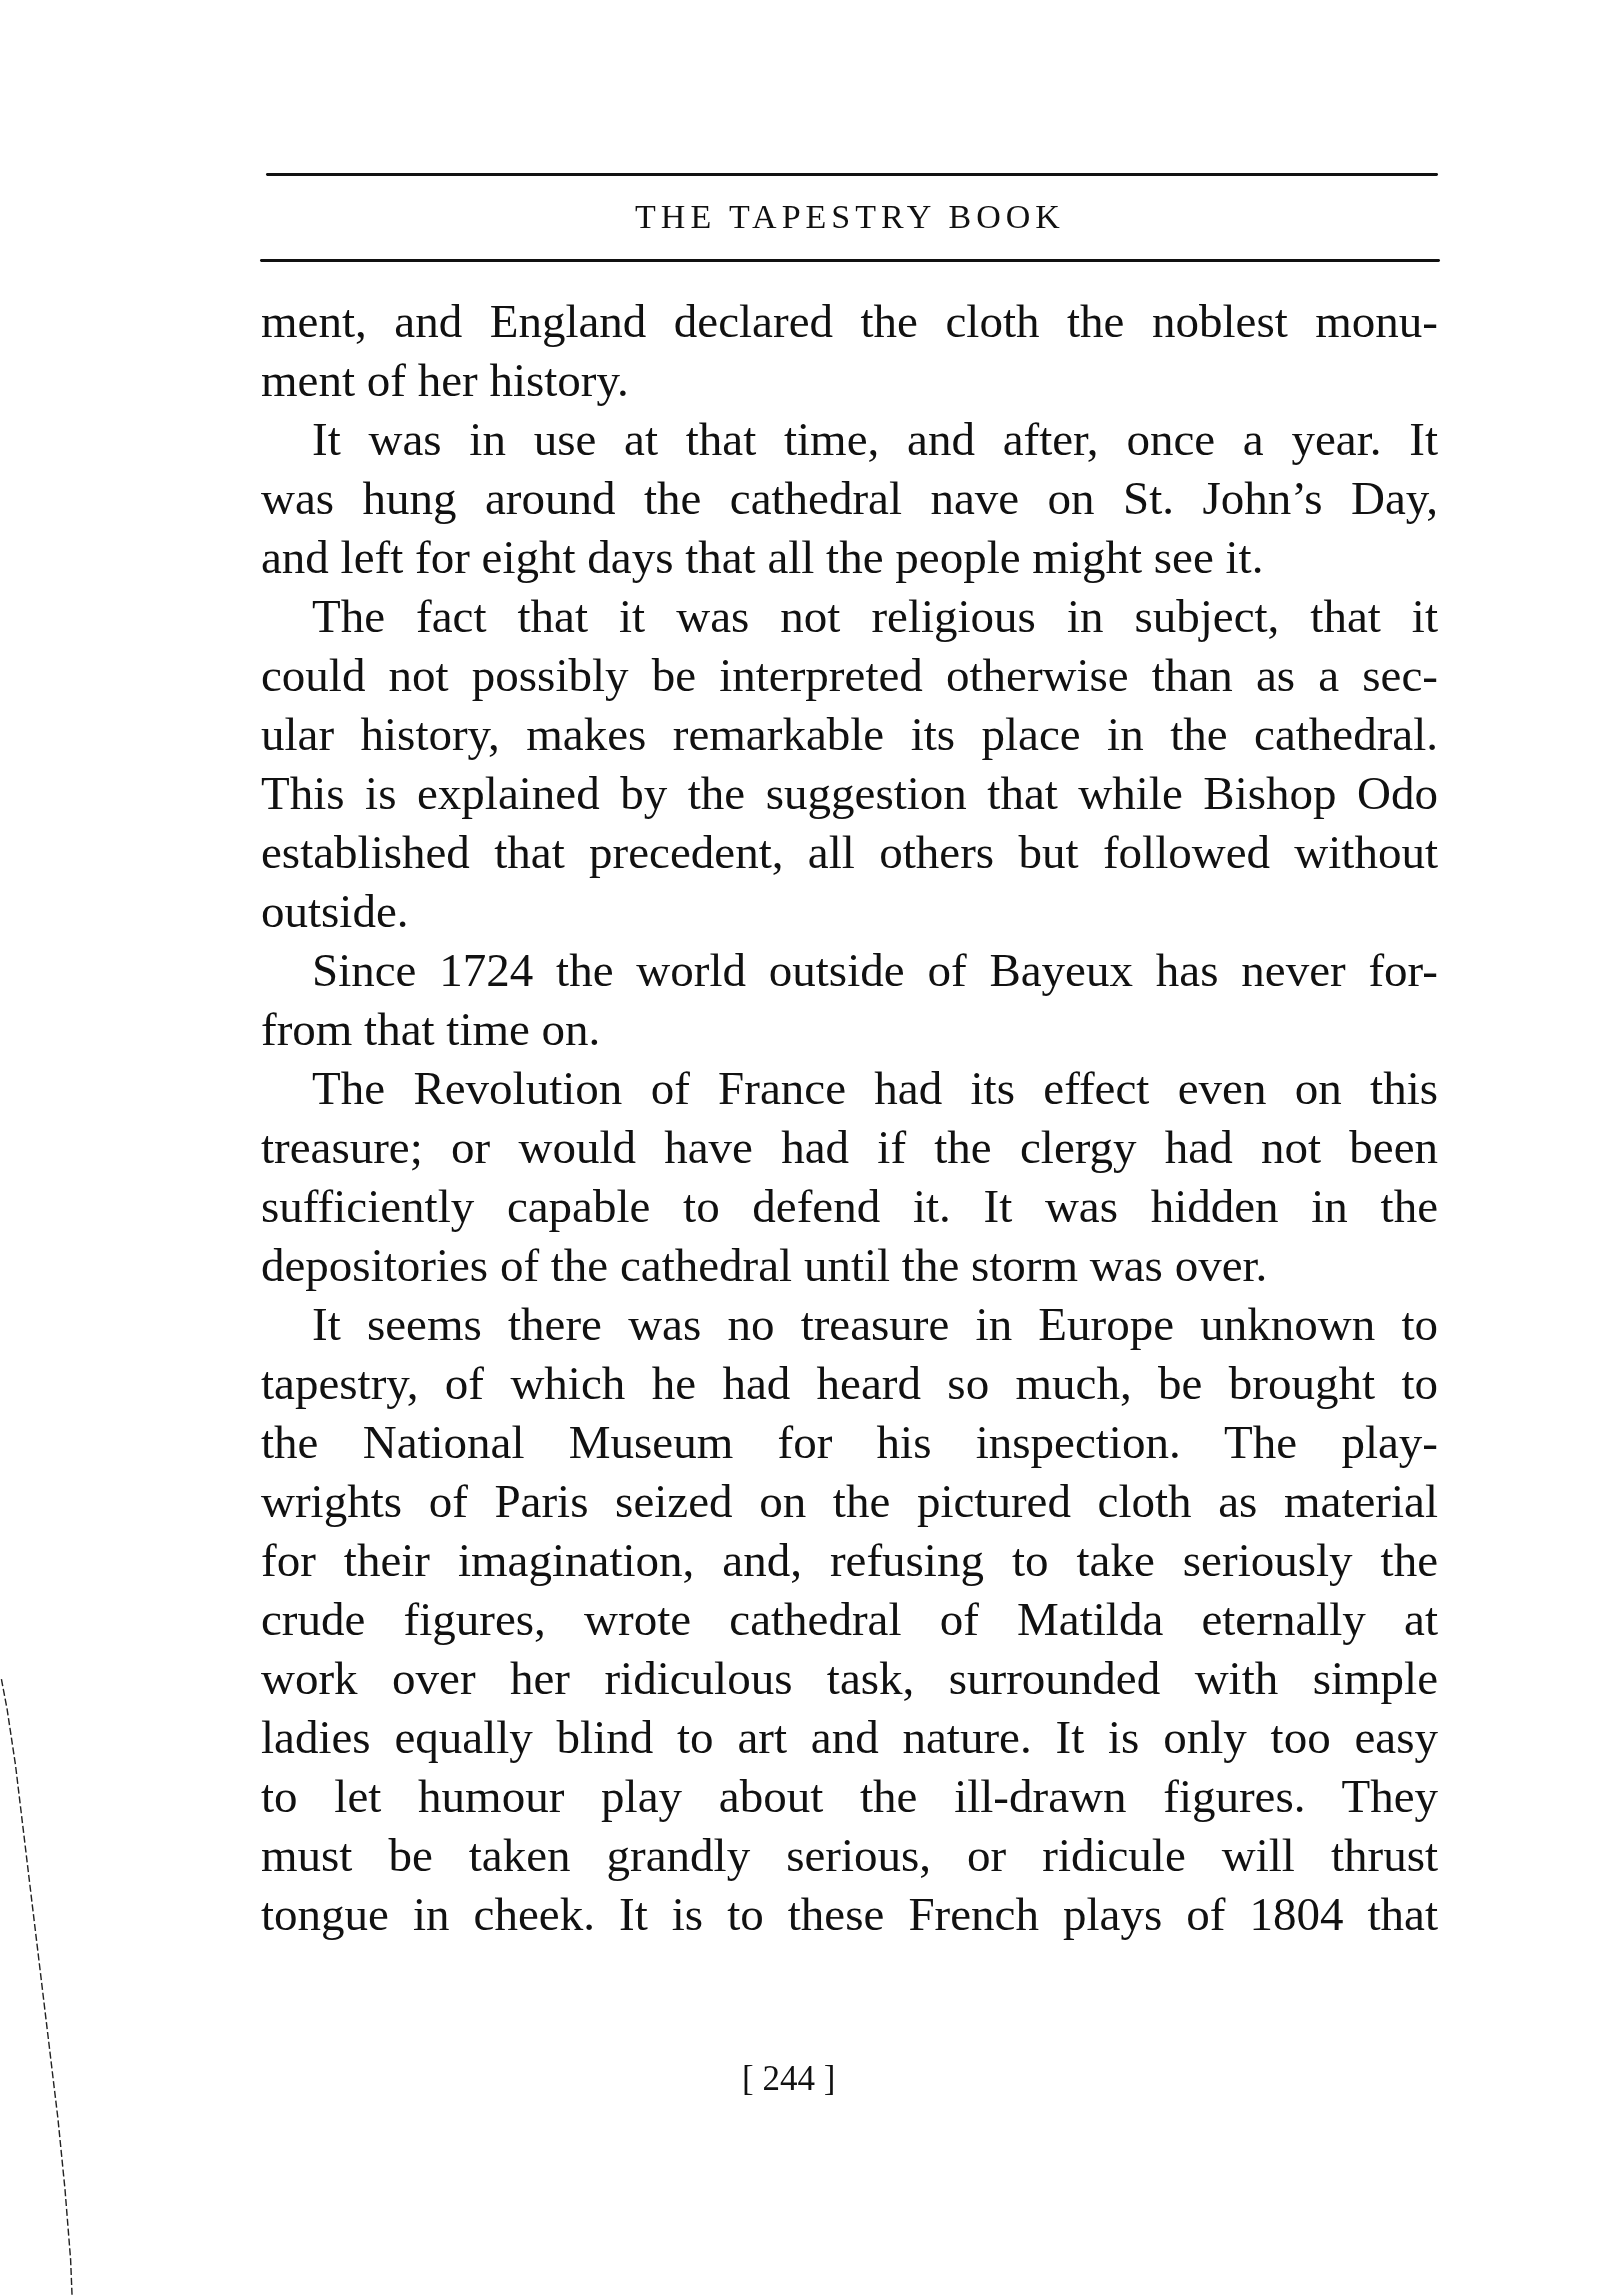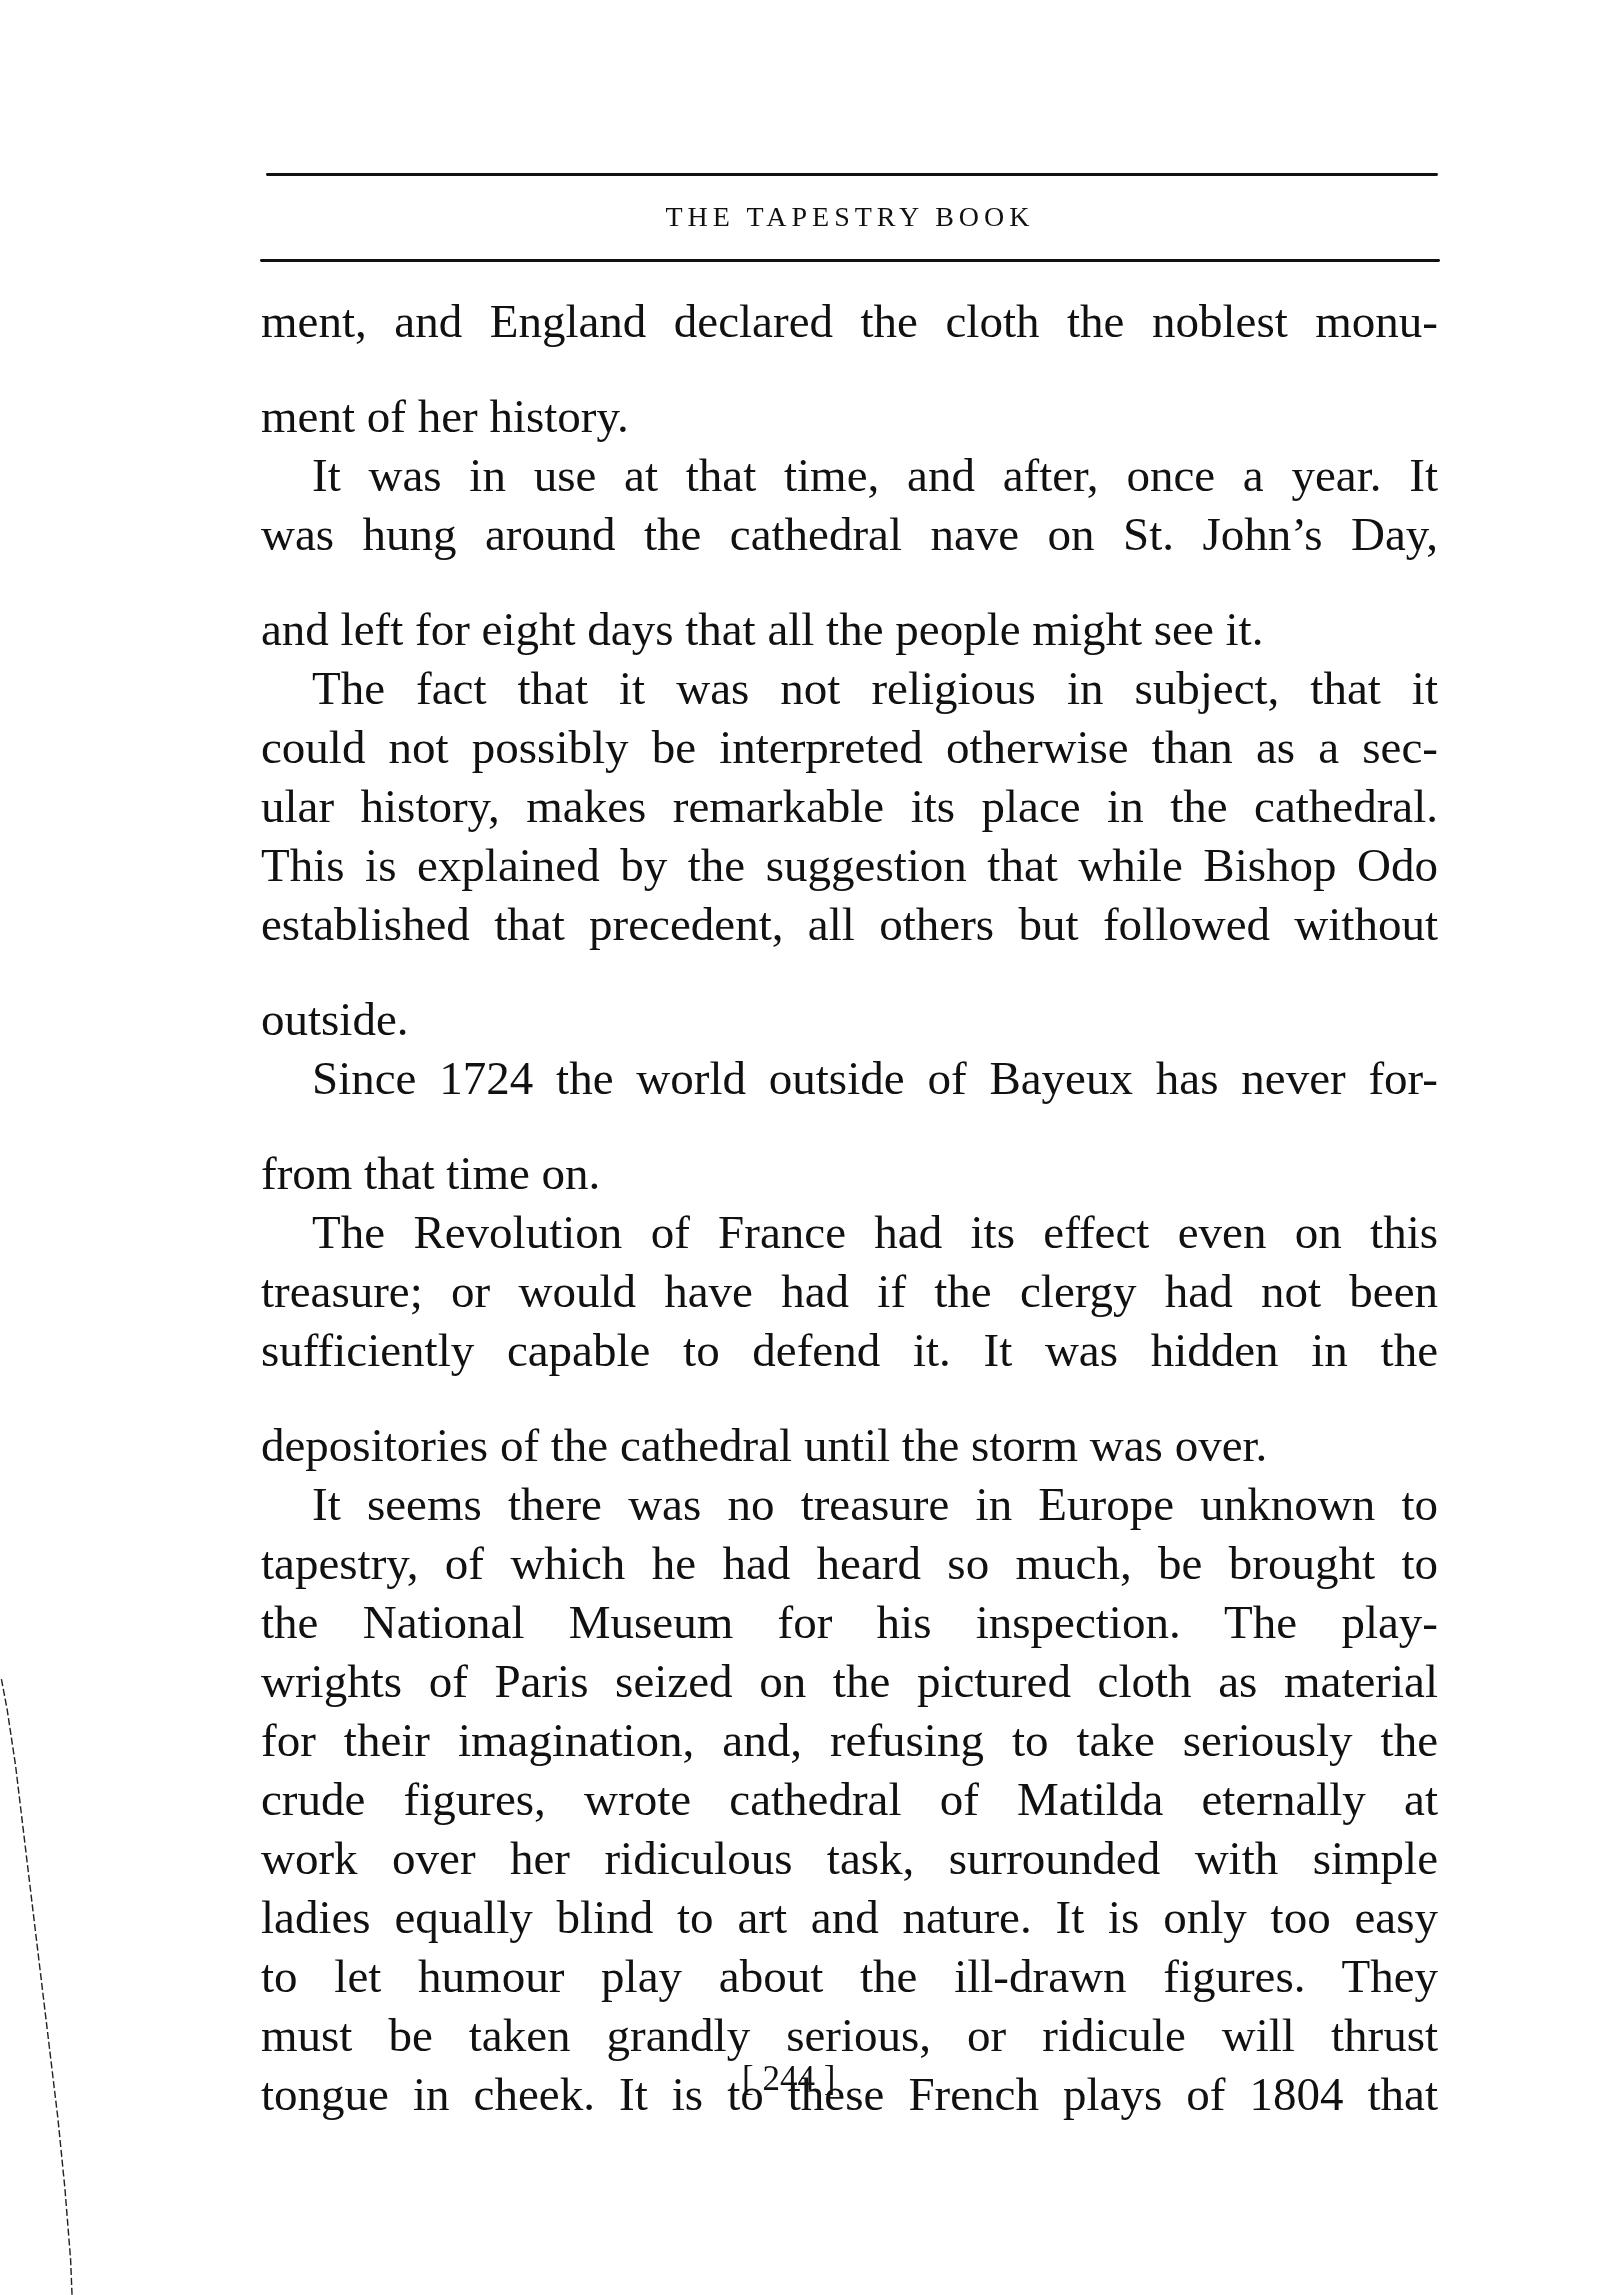--- a/index.html
+++ b/index.html
@@ -30,21 +30,21 @@
     .rule.top { left: 266px; top: 173px; width: 1172px; }
     .rule.bottom { left: 260px; top: 259px; width: 1180px; }
 
     .running-head {
       position: absolute;
       left: 260px;
       width: 1180px;
       top: 196px;
       height: 42px;
       text-align: center;
-      font-size: 28px;
+      font-size: 34px;
       line-height: 42px;
       letter-spacing: 5px;
       white-space: nowrap;
     }
 
     .body-text {
       position: absolute;
       left: 261px;
       top: 292px;
       width: 1177px;
@@ -52,21 +52,21 @@
     .line {
       display: block;
       height: 59px;
       line-height: 59px;
       font-size: 47px;
       white-space: nowrap;
       text-align: justify;
       text-align-last: justify;
     }
     .line.indent { padding-left: 51px; }
-    .line.last { text-align-last: left; margin-top: 36px; }
+    .line.last { text-align-last: left; }
 
     .folio {
       position: absolute;
       left: 742px;
       width: 223px;
       top: 2054px;
       height: 49px;
       text-align: left;
       font-size: 35px;
       line-height: 49px;

